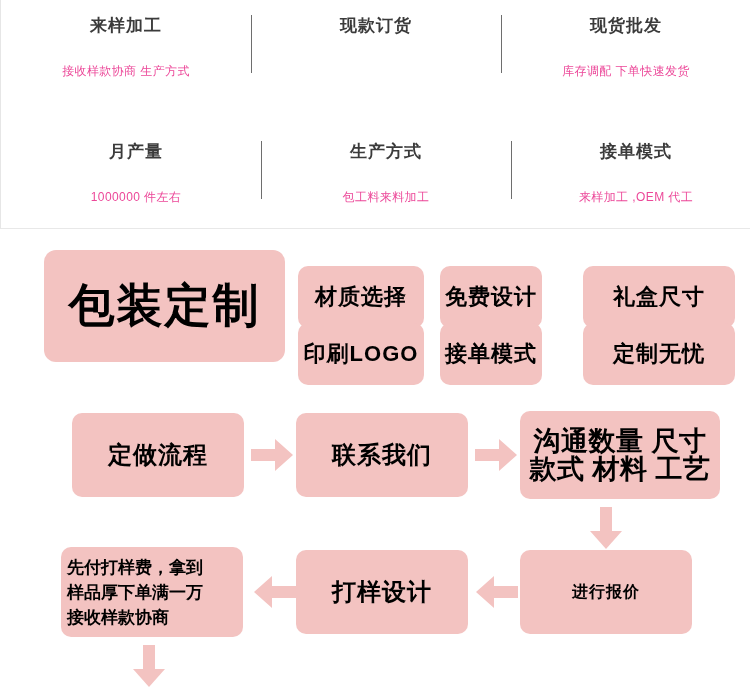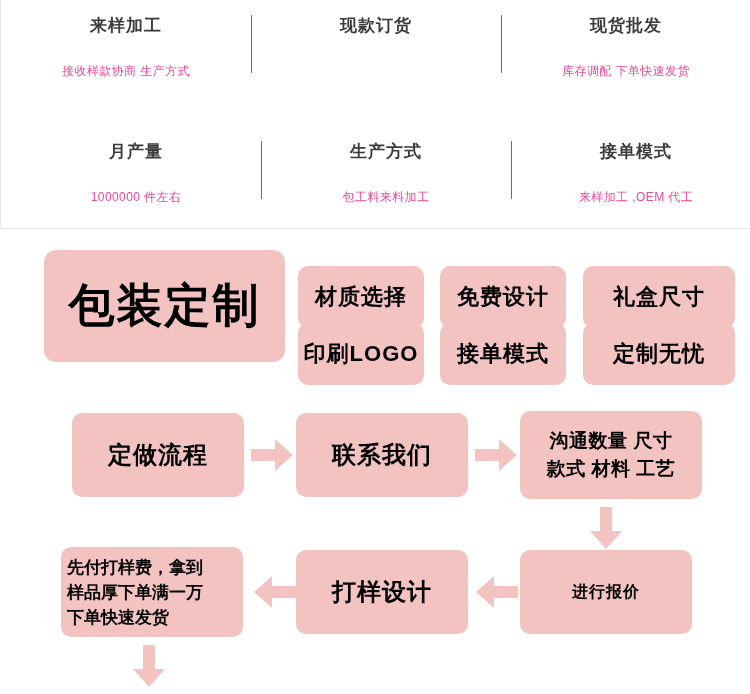--- a/index.html
+++ b/index.html
@@ -105,21 +105,21 @@
   }
   .small-tag {
     position: absolute;
     height: 62px;
     font-size: 22px;
     letter-spacing: 1px;
   }
   .t-r1 { top: 26px; margin-top: 11px; }
   .t-r2 { top: 94px; }
   .t-c1 { left: 298px; width: 126px; }
-  .t-c2 { left: 440px; width: 126px; }
+  .t-c2 { left: 440px; width: 102px; }
   .t-c3 { left: 583px; width: 152px; }
 
   
   .flow {
     position: absolute;
     left: 0;
     top: 395px;
     width: 750px;
     height: 299px;
   }
@@ -130,21 +130,21 @@
     display: flex;
     align-items: center;
     justify-content: center;
     text-align: center;
     color: #000;
     font-weight: 700;
     box-sizing: border-box;
   }
   .n-process   { left: 72px;  top: 18px;  width: 172px; height: 84px; font-size: 24px; letter-spacing: 1px; }
   .n-contact   { left: 296px; top: 18px;  width: 172px; height: 84px; font-size: 24px; letter-spacing: 1px; }
-  .n-discuss   { left: 520px; top: 16px;  width: 182px; height: 88px; font-size: 19px; line-height: 28px; letter-spacing: .5px; }
+  .n-discuss   { left: 520px; top: 16px;  width: 200px; height: 88px; font-size: 27px; line-height: 28px; letter-spacing: .5px; }
   .n-quote     { left: 520px; top: 155px; width: 172px; height: 84px; font-size: 16px; letter-spacing: 1px; }
   .n-sample    { left: 296px; top: 155px; width: 172px; height: 84px; font-size: 24px; letter-spacing: 1px; }
   .n-fee       { left: 61px;  top: 152px; width: 182px; height: 90px; font-size: 17px; line-height: 25px; letter-spacing: 0; padding: 8px 6px; }
   .n-fee .txt { display: block; width: 100%; text-align: left; }
 
   
   .arrow { position: absolute; }
 
   .arrow-right .shaft {
     position: absolute;
@@ -287,21 +287,21 @@
 
   <div class="arrow arrow-left a-4">
     <span class="shaft"></span>
     <span class="head"></span>
   </div>
 
   <div class="node n-fee">
     <div class="txt">
       <span>先付打样费，拿到</span><br>
       <span>样品厚下单满一万</span><br>
-      <span>下单快速发货</span>
+      <span>接收样款协商</span>
     </div>
   </div>
 
   <div class="arrow arrow-down a-6">
     <span class="shaft"></span>
     <span class="head"></span>
   </div>
 
 </section>
 

